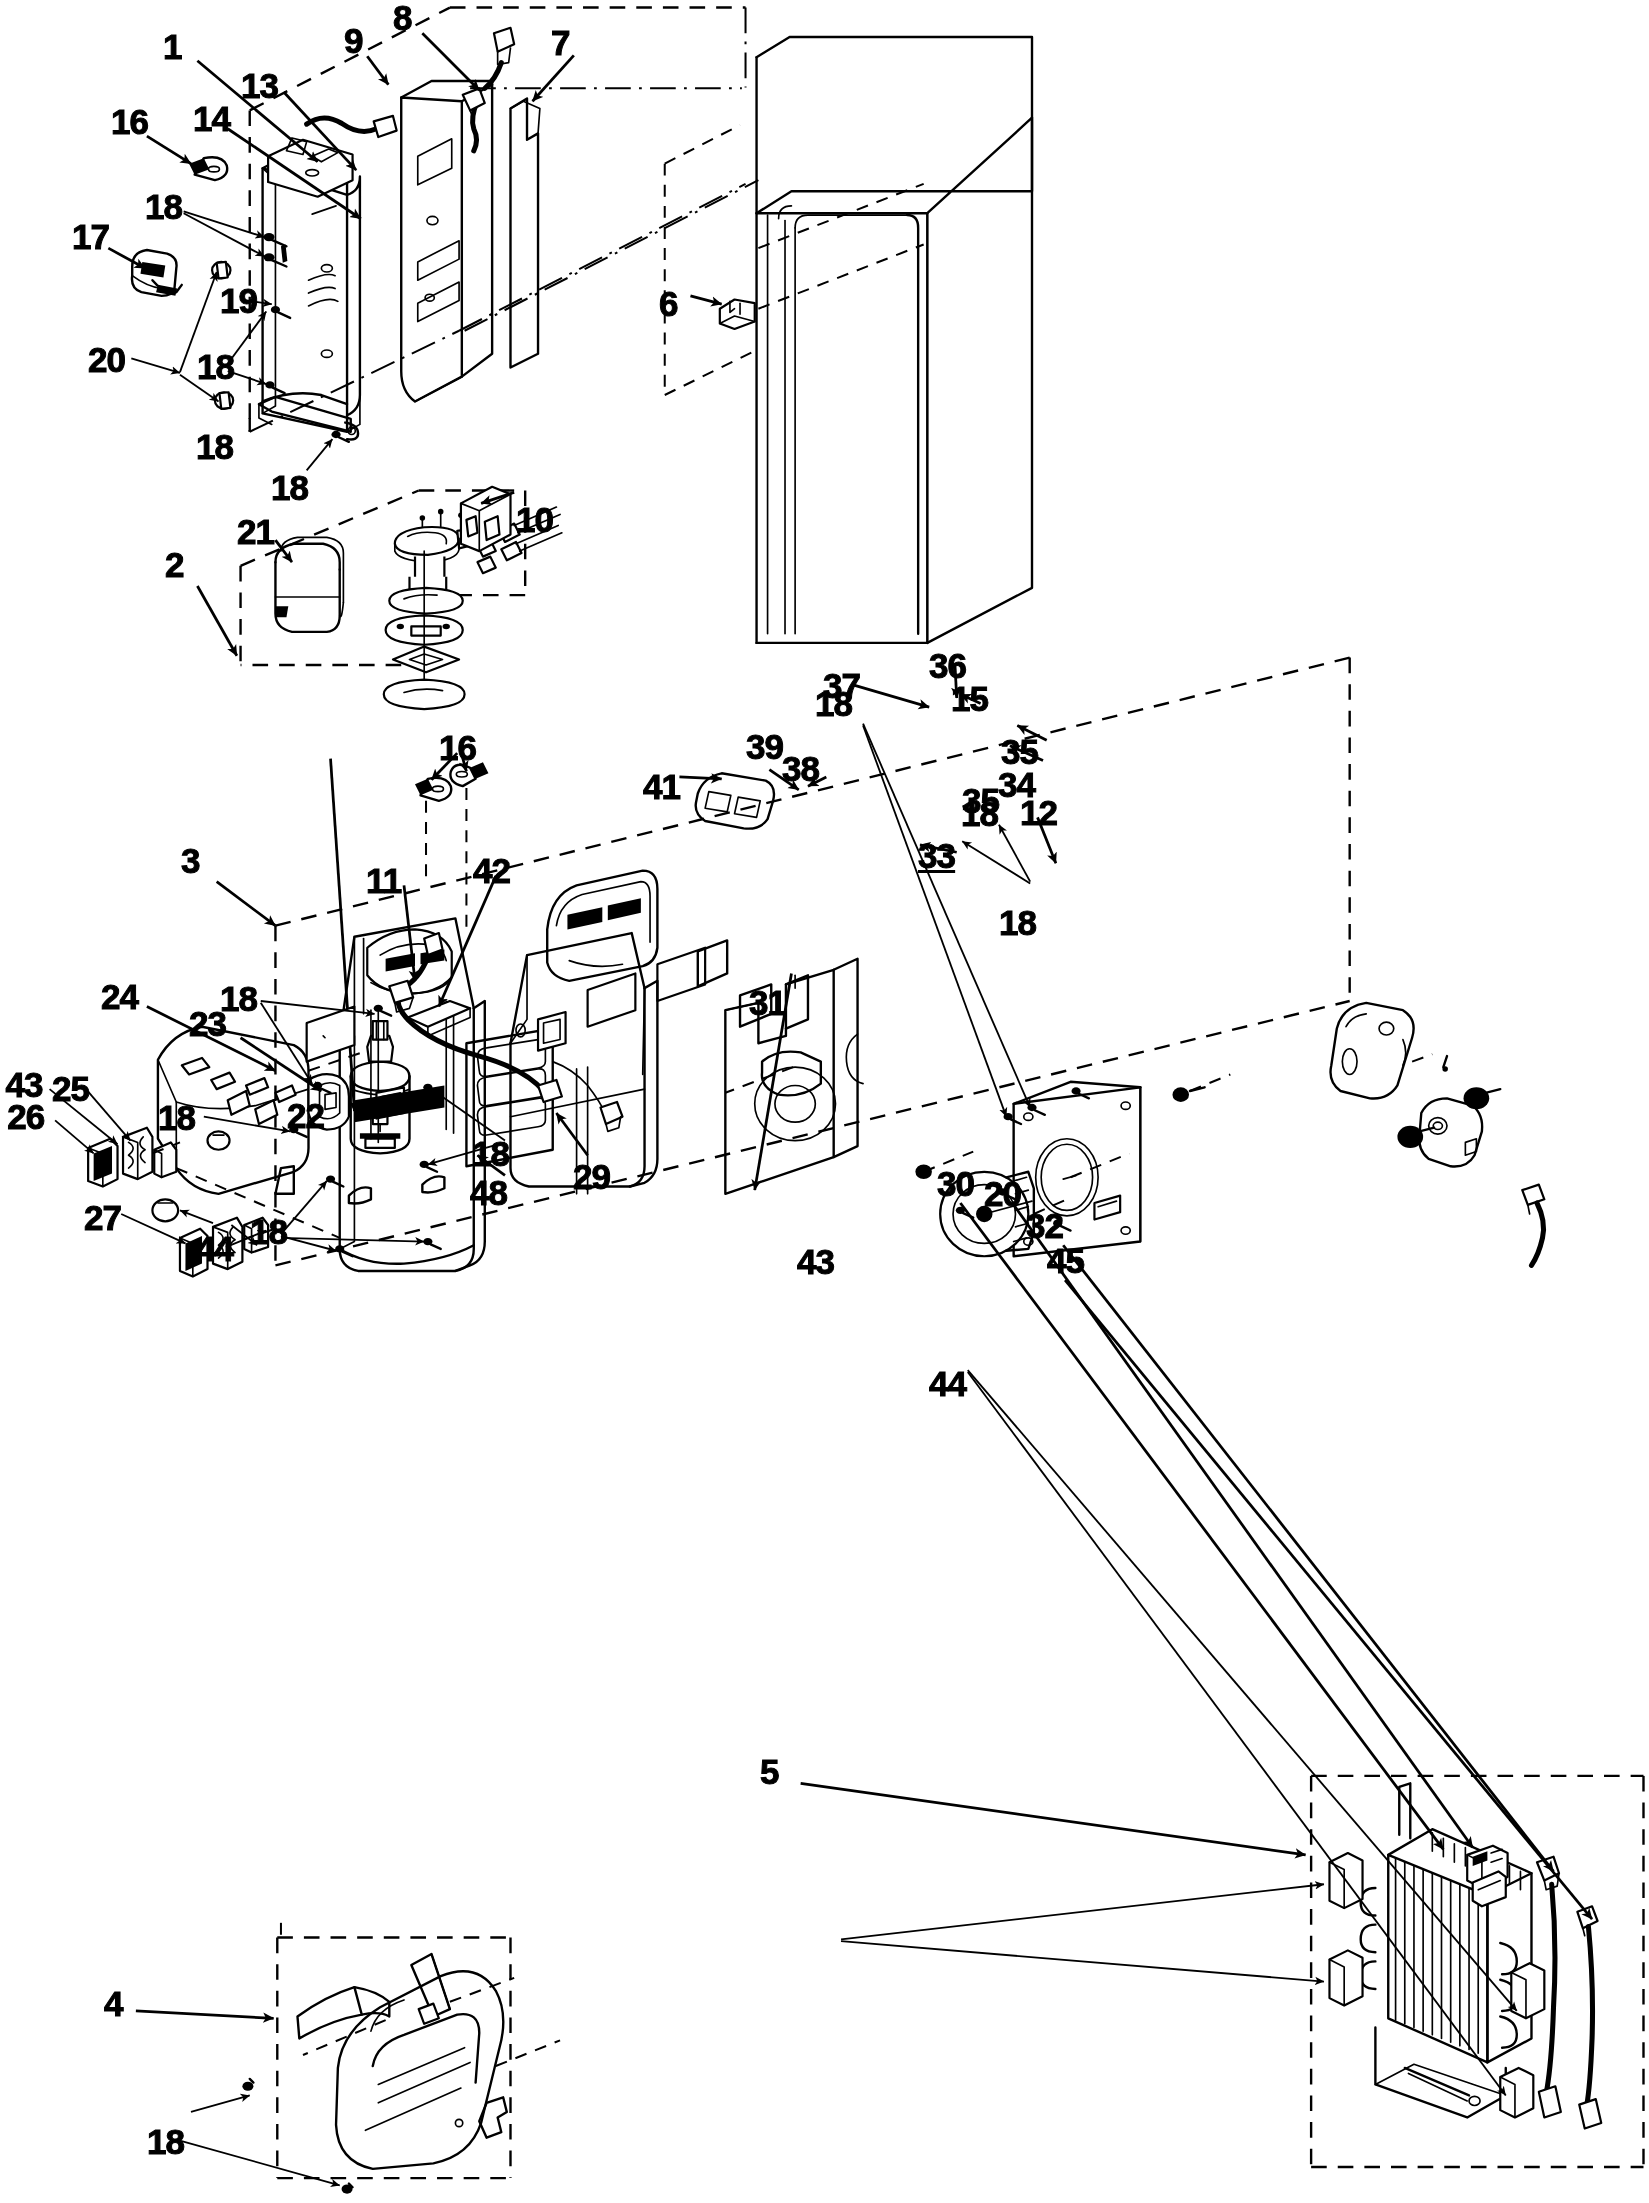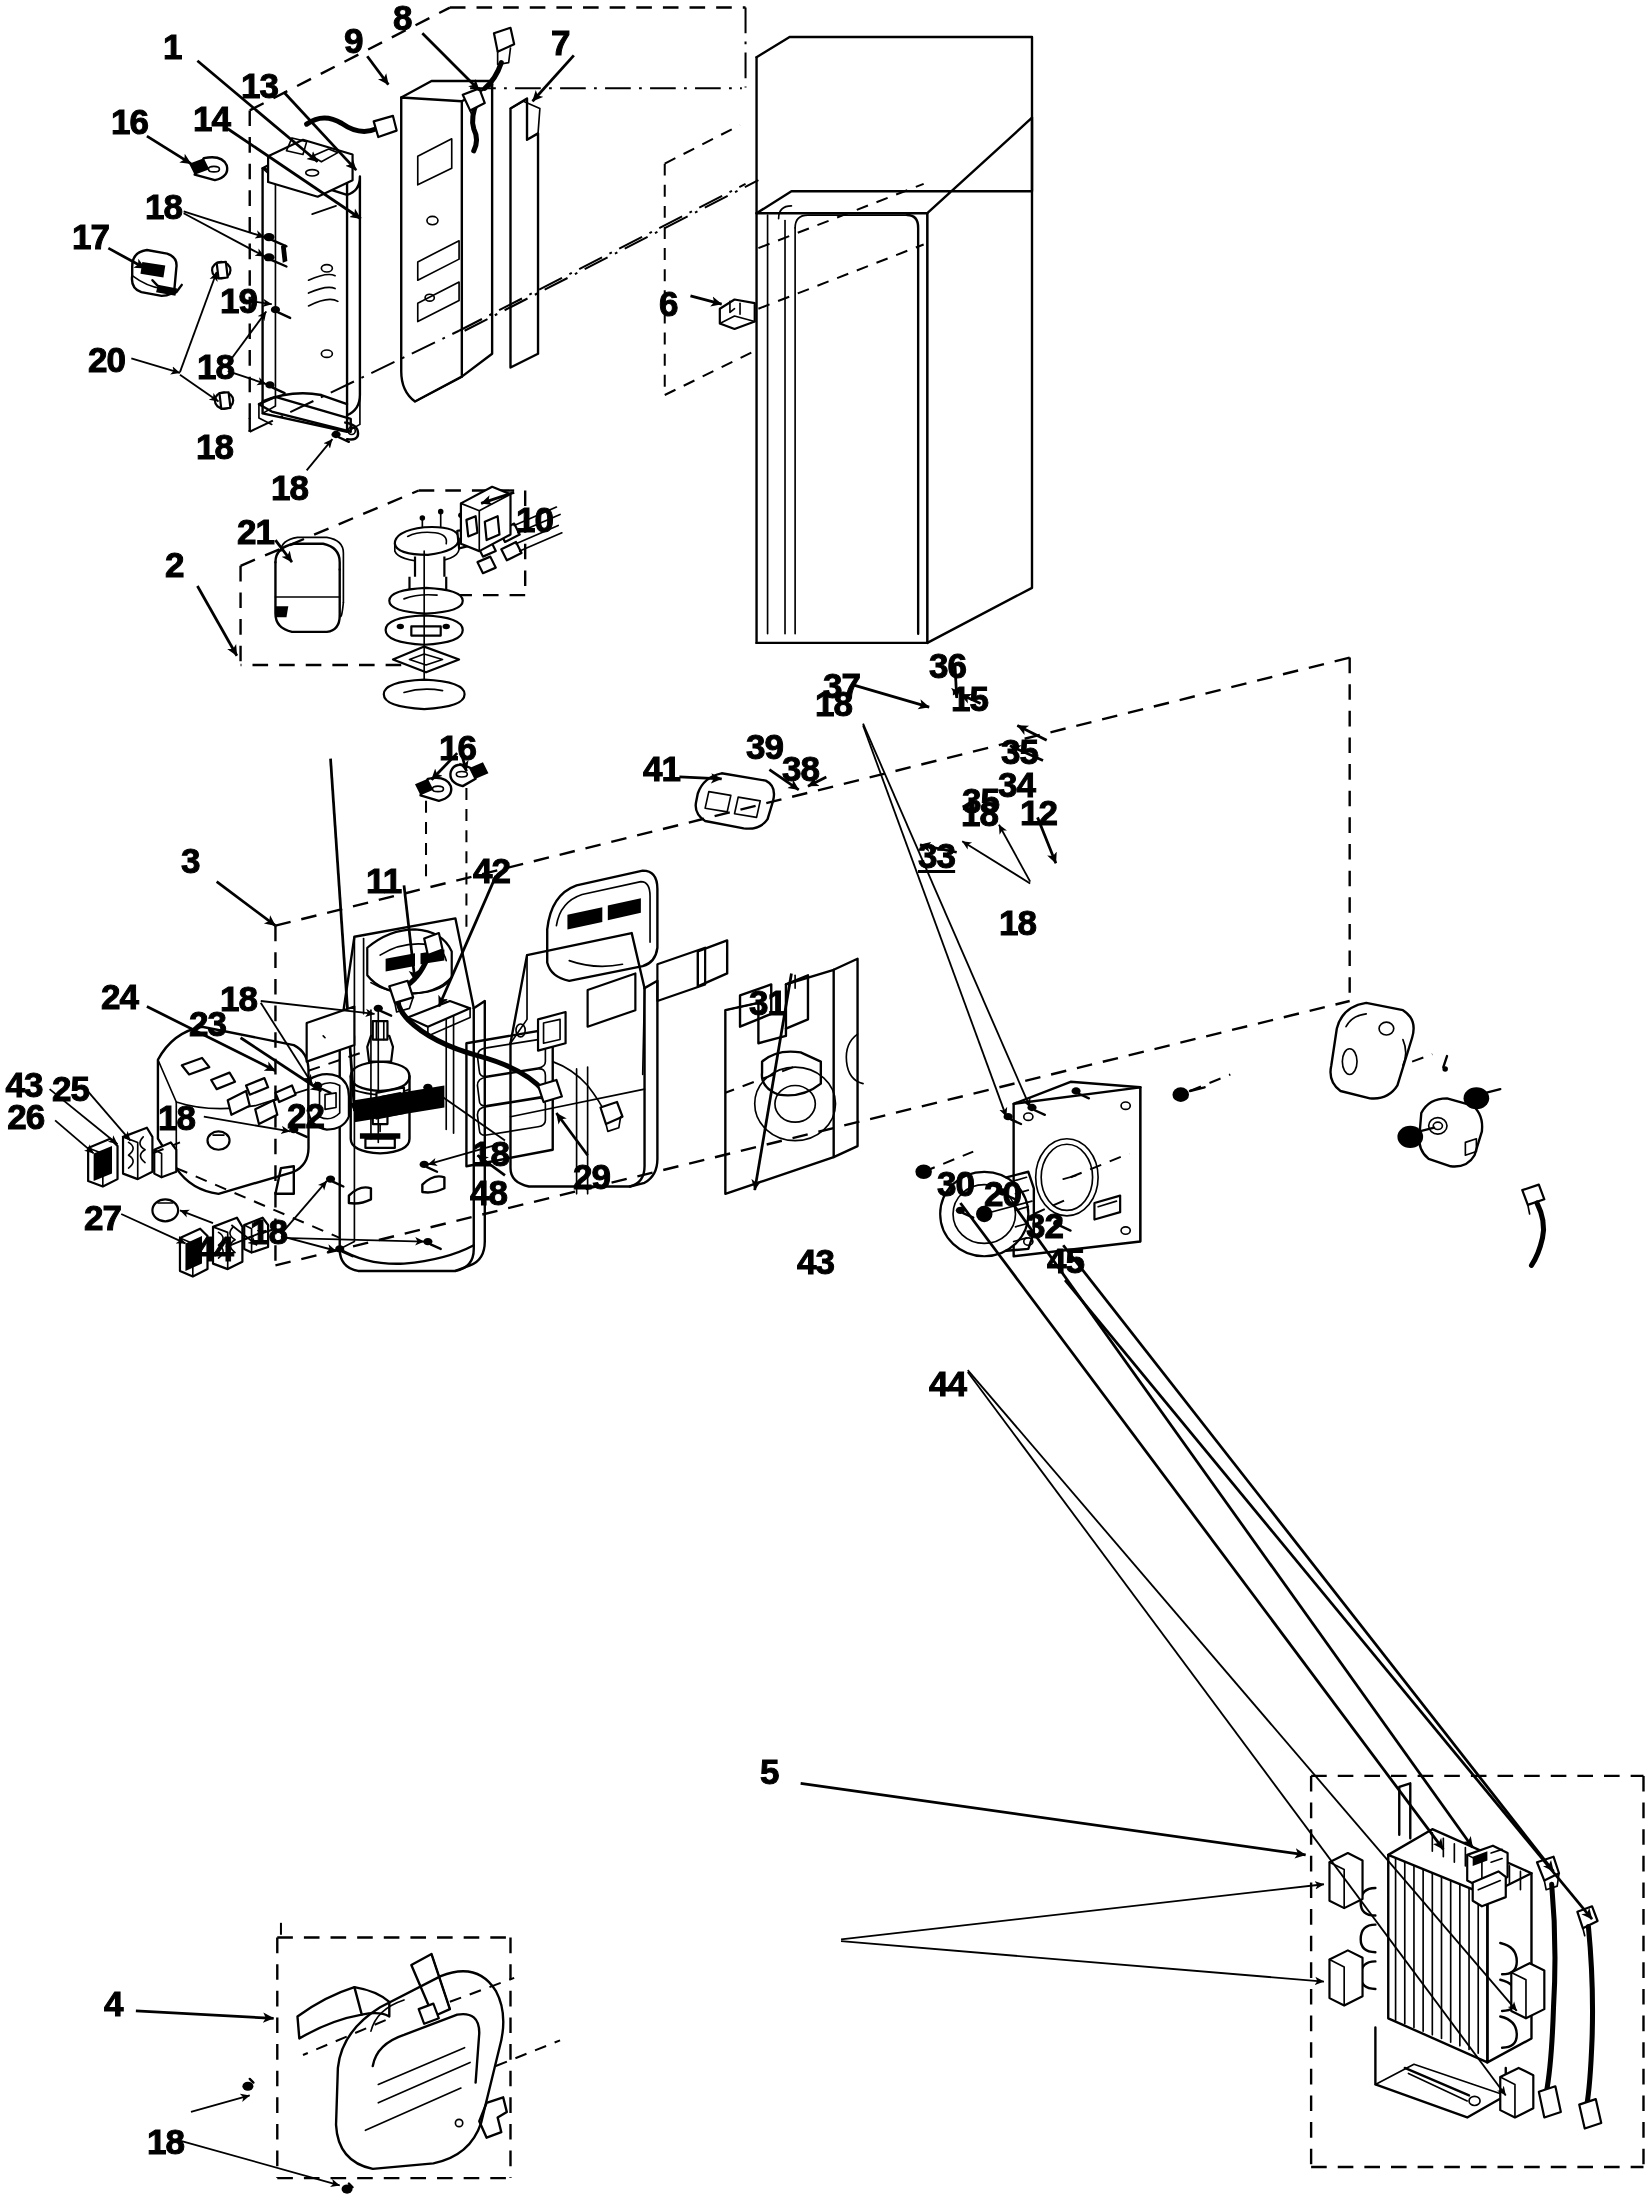--- a/index.html
+++ b/index.html
@@ -747,21 +747,21 @@
 <div class="callout" style="left:1026px;top:1208px;">32</div>
 <div class="callout" style="left:918px;top:838px;text-decoration:underline;">33</div>
 <div class="callout" style="left:998px;top:767px;">34</div>
 <div class="callout" style="left:1001px;top:734px;">35</div>
 <div class="callout" style="left:962px;top:783px;">35</div>
 <div class="callout" style="left:929px;top:648px;">36</div>
 <div class="callout" style="left:823px;top:668px;">37</div>
 <div class="callout" style="left:782px;top:751px;">38</div>
 <div class="callout" style="left:746px;top:729px;">39</div>
 <div class="callout" style="left:937px;top:1166px;">30</div>
-<div class="callout" style="left:643px;top:751px;">41</div>
+<div class="callout" style="left:643px;top:769px;">41</div>
 <div class="callout" style="left:473px;top:853px;">42</div>
 <div class="callout" style="left:5.5px;top:1067px;">43</div>
 <div class="callout" style="left:196px;top:1231px;">44</div>
 <div class="callout" style="left:1047px;top:1243px;">45</div>
 <div class="callout" style="left:797px;top:1244px;">43</div>
 <div class="callout" style="left:929px;top:1366px;">44</div>
 
 <div class="callout" style="left:197px;top:349px;">18</div>
 <div class="callout" style="left:196px;top:429px;">18</div>
 <div class="callout" style="left:271px;top:470px;">18</div>

